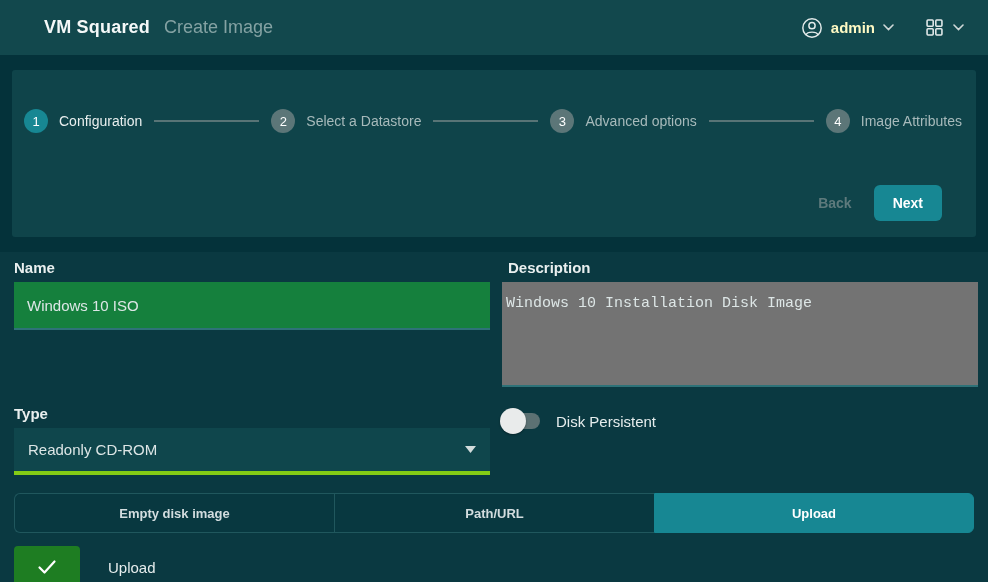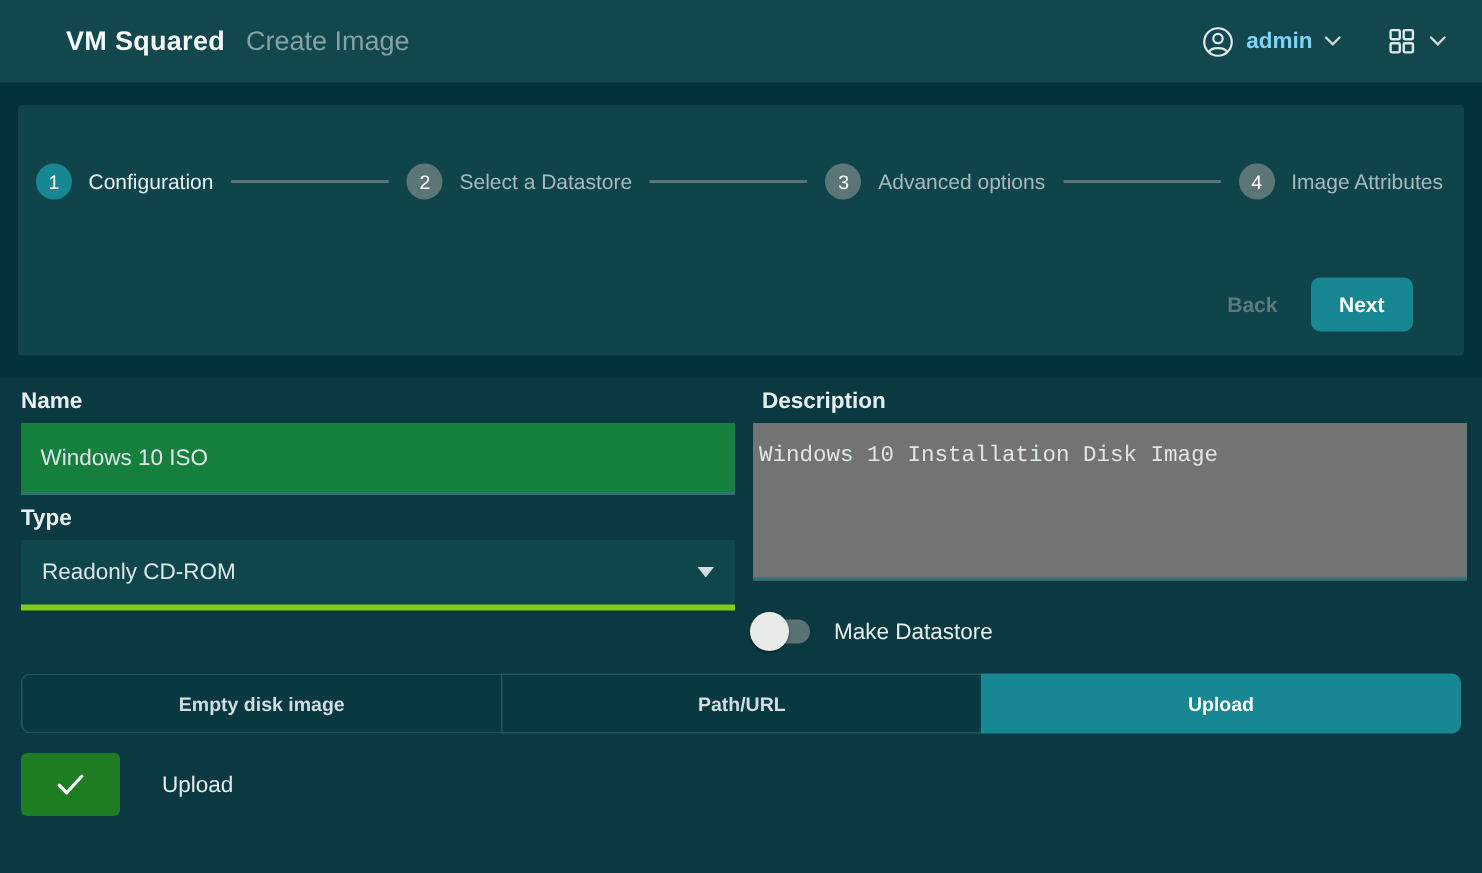--- a/index.html
+++ b/index.html
@@ -18,21 +18,21 @@
     display:flex; align-items:center;
     padding:0 24px 0 44px;
   }
   .brand { font-size:18px; font-weight:bold; color:#f4f8f8; letter-spacing:.2px; cursor:pointer; }
   .page-title { font-size:18px; color:#84a2a3; margin-left:14px; }
   .topbar-spacer { flex:1; }
   .user-menu, .apps-menu {
     display:flex; align-items:center; gap:8px; cursor:pointer;
   }
   .apps-menu { margin-left:30px; }
-  .user-name { font-size:15px; font-weight:bold; color:#7dd3fc; }
+  .user-name { font-size:15px; font-weight:bold; color:#fef9c3; }
   .icon svg { display:block; }
 
   
   .wizard-panel {
     margin:15px 12px 0 12px;
     height:167px; flex:0 0 auto;
     background:#0f444a;
     border-radius:3px;
     position:relative;
     padding:39px 14px 0 12px;
@@ -87,21 +87,21 @@
     padding:0 13px; outline:none;
   }
   .col-right .text-area { margin-left:8px; margin-right:10px; }
   .text-area {
     display:block; width:476px; height:105px;
     background:#737373;
     border:none; border-bottom:2px solid #2e7278;
     color:#dde6e6; font-family:Liberation Mono, monospace; font-size:15px;
     padding:13px 4px; outline:none; resize:none;
   }
-  .type-label { }
+  .type-label { margin-top:68px; }
   .select-box {
     width:476px; height:47px; margin-left:14px;
     background:#0f464c;
     border-bottom:4px solid #84cc16;
     display:flex; align-items:center; justify-content:space-between;
     padding:0 14px; cursor:pointer;
   }
   .select-value { font-size:15px; color:#dde6e6; }
 
   .toggle-row {
@@ -252,21 +252,21 @@
 
     <div class="col-right">
       <div class="field-label">Description</div>
       <textarea class="text-area" style="">Windows 10 Installation Disk Image</textarea>
 
       <div class="toggle-row">
         <span class="toggle">
           <span class="toggle-track"></span>
           <span class="toggle-knob"></span>
         </span>
-        <span class="toggle-label">Make Datastore</span>
+        <span class="toggle-label">Disk Persistent</span>
       </div>
     </div>
 
   </div>
 
   <div class="source-tabs">
     <button class="tab">Empty disk image</button>
     <button class="tab">Path/URL</button>
     <button class="tab active">Upload</button>
   </div>

